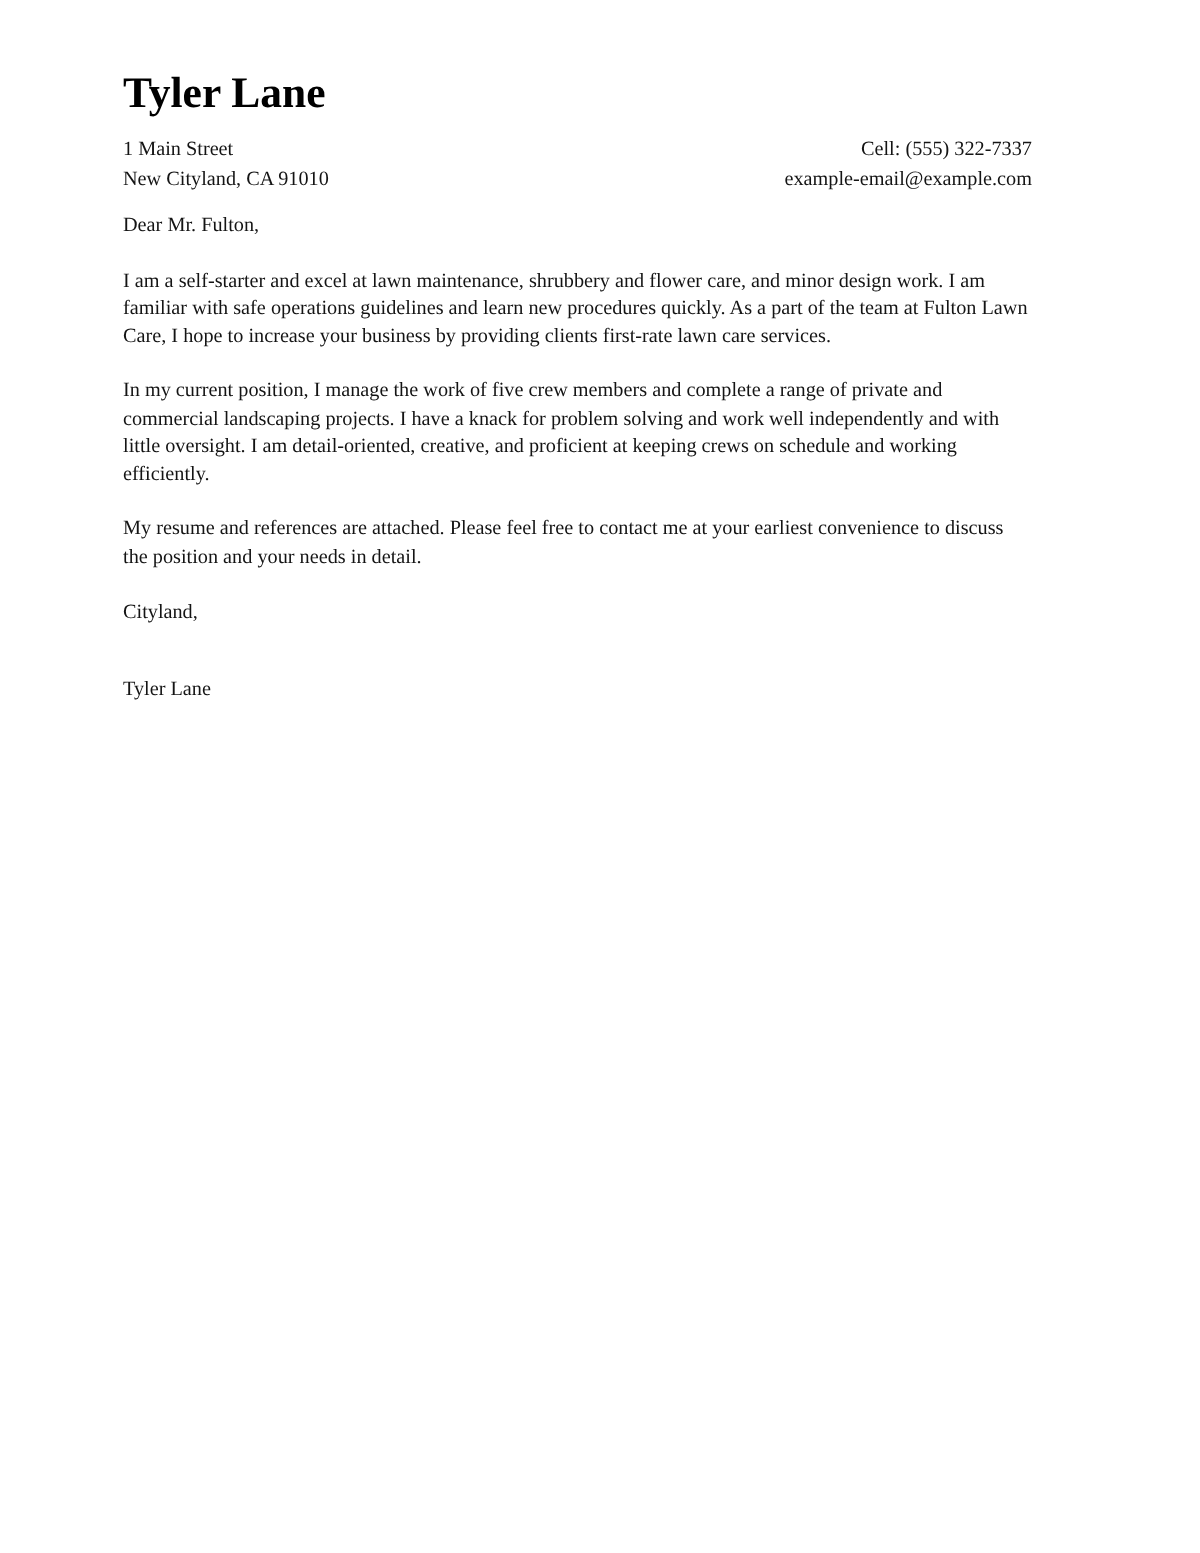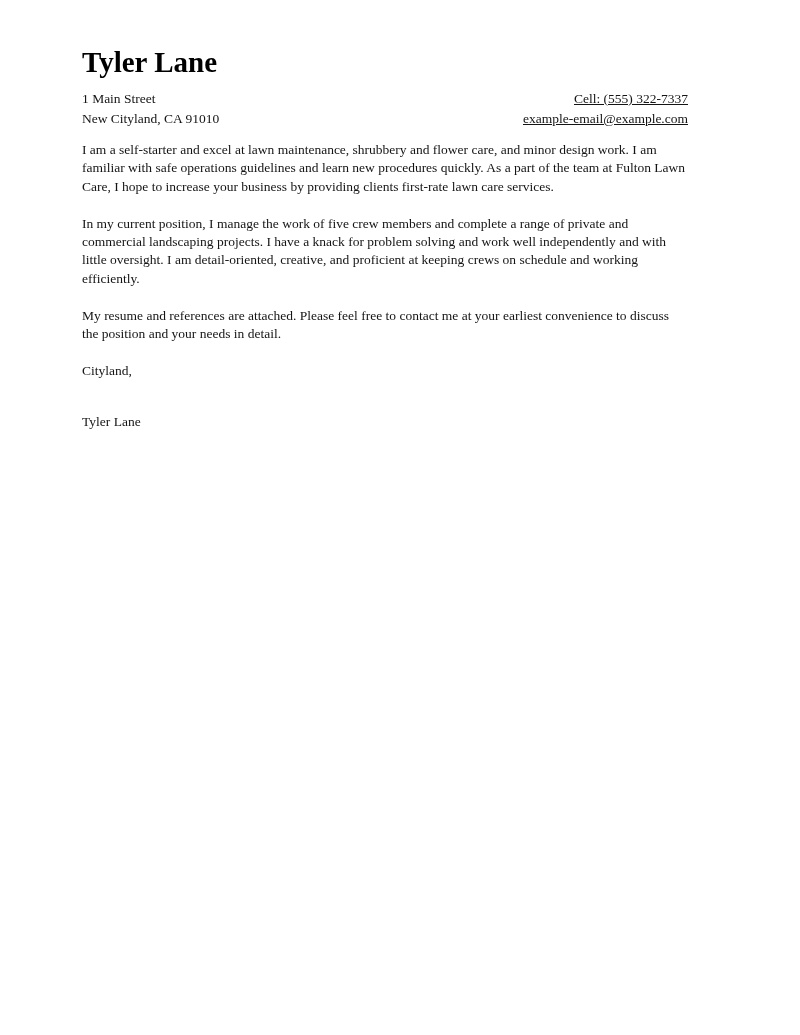--- a/index.html
+++ b/index.html
@@ -29,21 +29,20 @@
   }
   .header-row {
     display: flex;
     justify-content: space-between;
     align-items: center;
     line-height: 20px;
     margin: 0 0 12px 0;
   }
   .contact-block {
     text-align: right;
-    text-decoration: underline;
   }
   p {
     margin: 0 0 18.4px 0;
     text-align: left;
   }
   .signature {
     margin-top: 33px;
   }
 </style>
 </head>
@@ -57,20 +56,21 @@
     <div class="address-block">
       <div>1 Main Street</div>
       <div>New Cityland, CA 91010</div>
     </div>
     <div class="contact-block">
       <div>Cell: (555) 322-7337</div>
       <div>example-email@example.com</div>
     </div>
   </div>
 
+  <p>Dear Mr. Fulton,</p>
 
 
   <p>I am a self-starter and excel at lawn maintenance, shrubbery and flower care, and minor design work. I am familiar with safe operations guidelines and learn new procedures quickly. As a part of the team at Fulton Lawn Care, I hope to increase your business by providing clients first-rate lawn care services.</p>
 
   <p>In my current position, I manage the work of five crew members and complete a range of private and commercial landscaping projects. I have a knack for problem solving and work well independently and with little oversight. I am detail-oriented, creative, and proficient at keeping crews on schedule and working efficiently.</p>
 
   <p>My resume and references are attached. Please feel free to contact me at your earliest convenience to discuss the position and your needs in detail.</p>
 
   <p>Cityland,</p>
 

